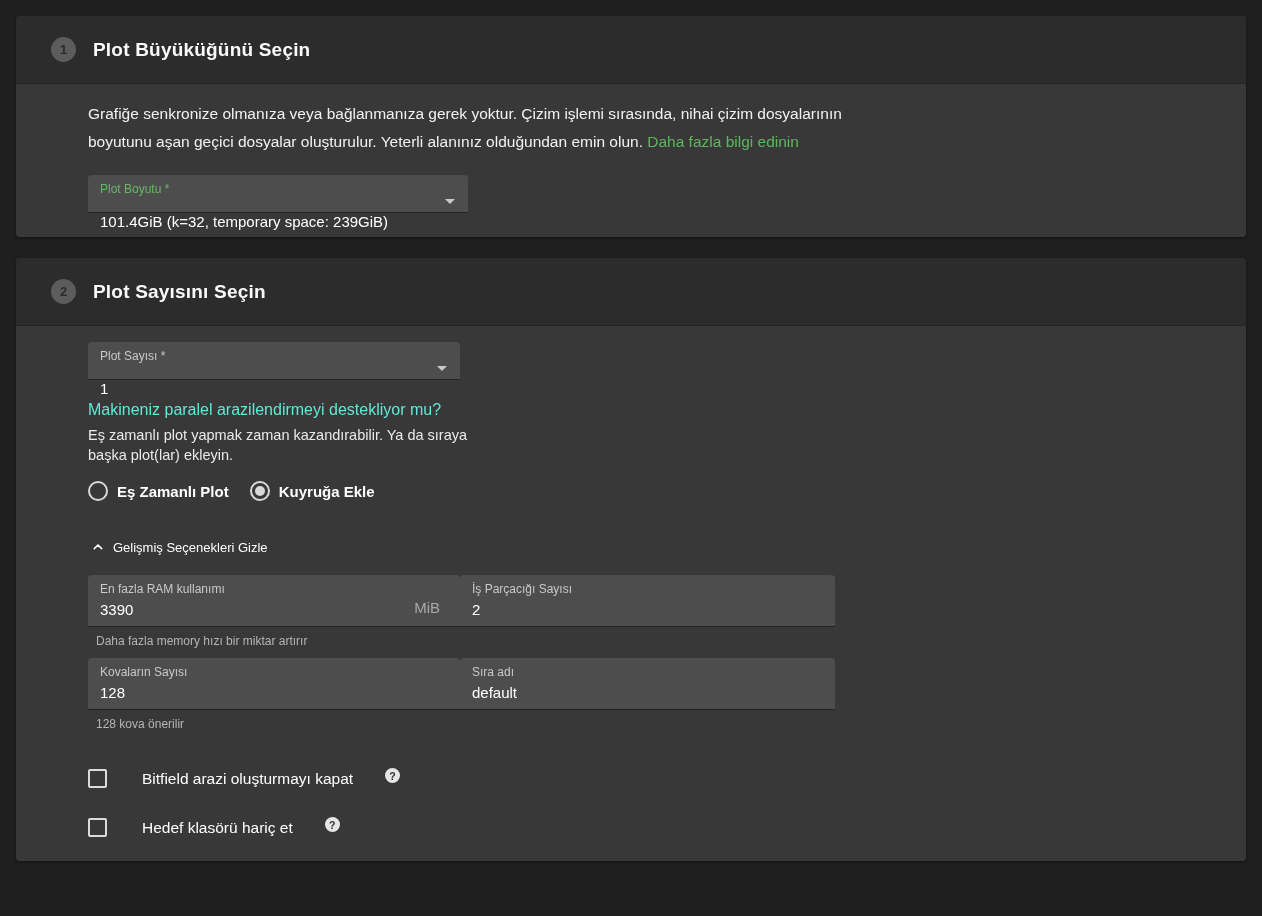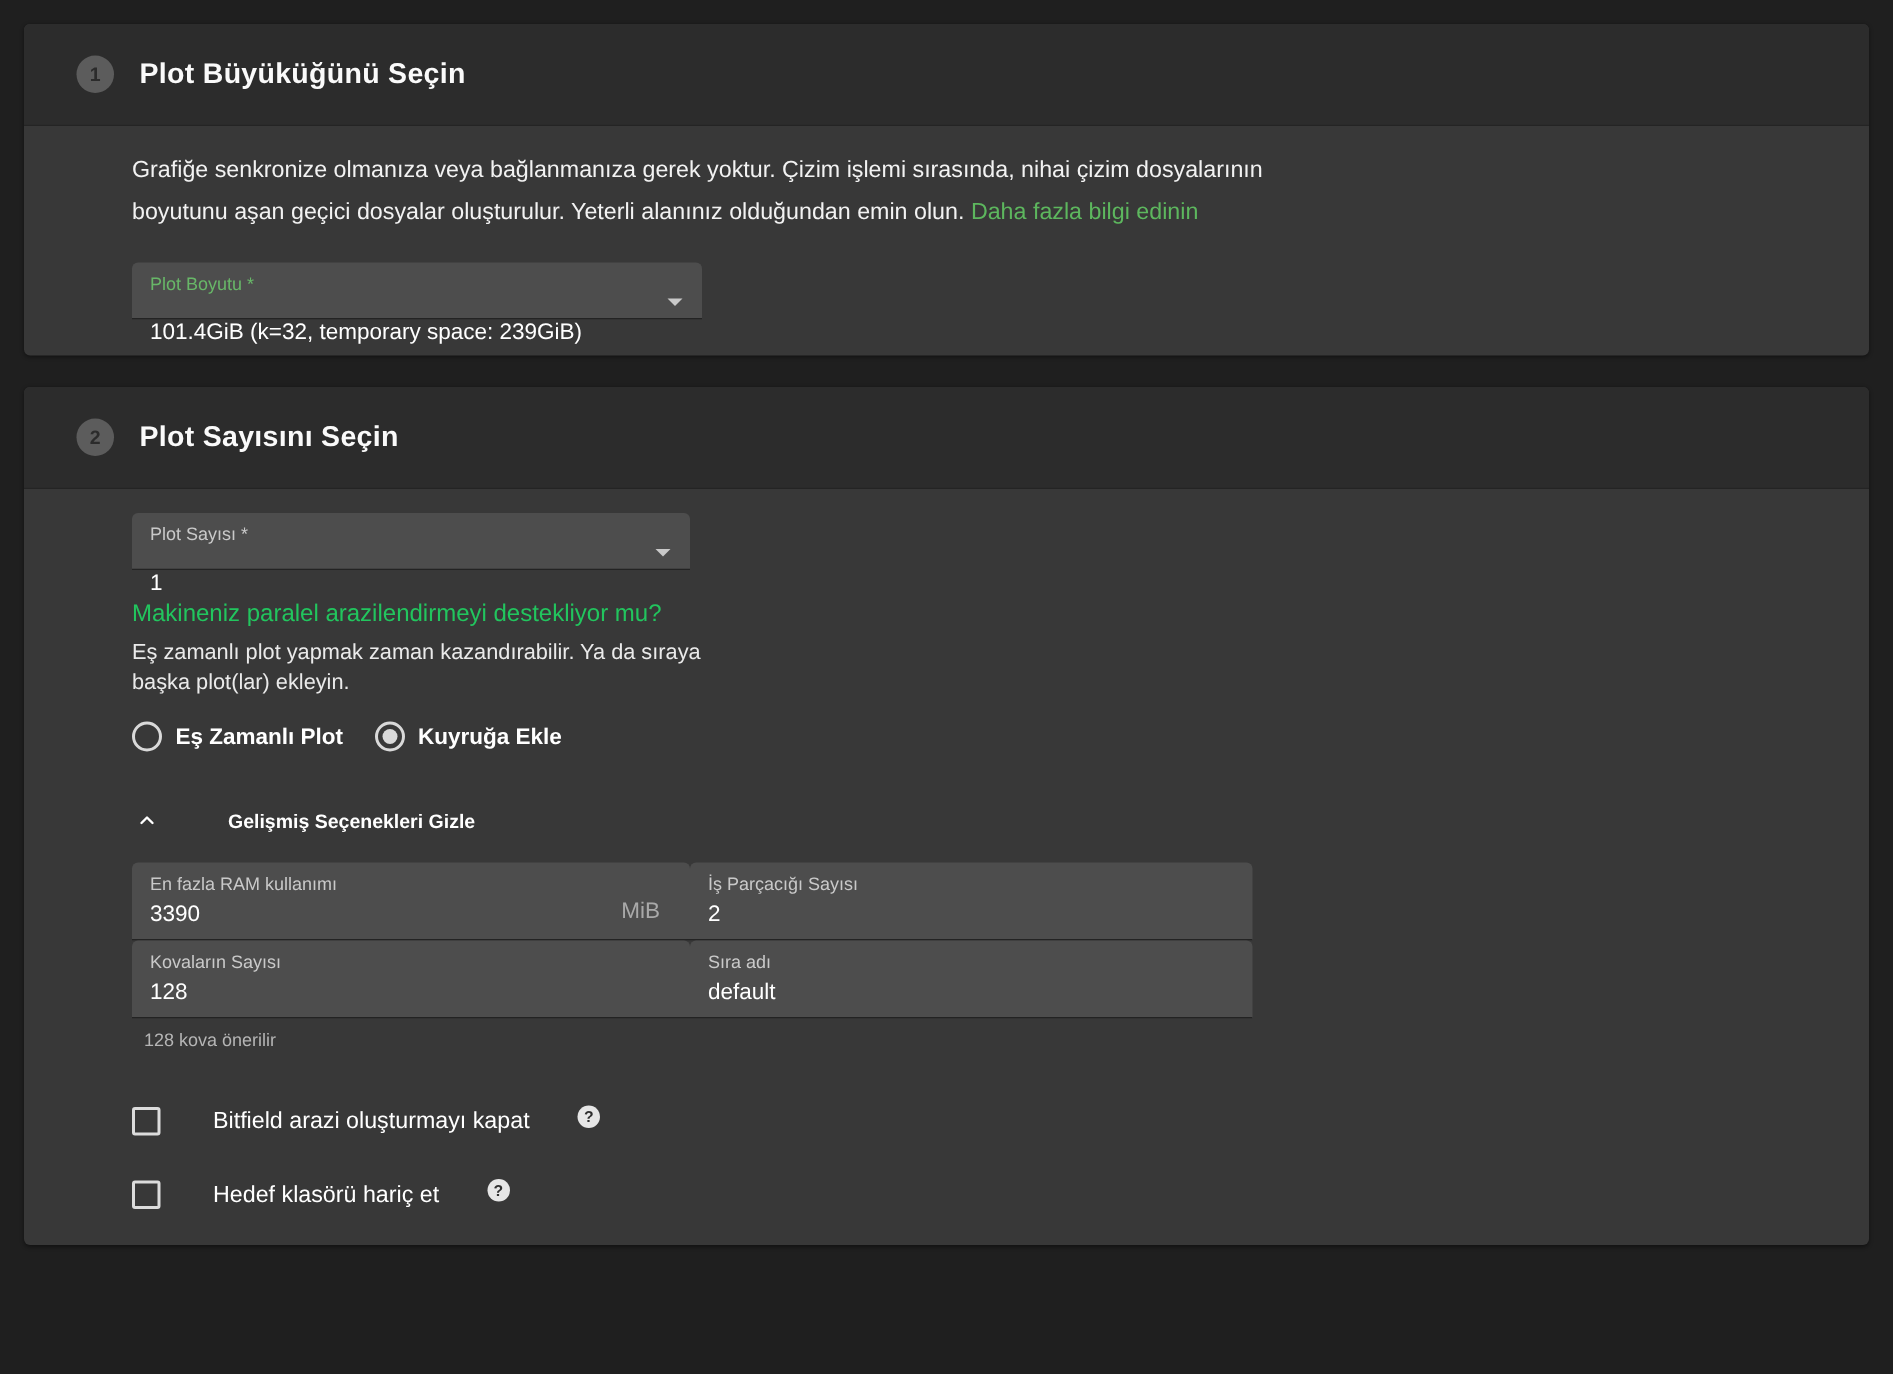--- a/index.html
+++ b/index.html
@@ -20,32 +20,32 @@
   .select-field { position:relative; width:380px; height:38px; background:#4d4d4d;
                   border-radius:4px 4px 0 0; border-bottom:1px solid #232323;
                   padding:7px 30px 0 12px; margin-top:19px; cursor:pointer; }
   .select-field.narrow { width:372px; margin-top:0; }
   .field-label { display:block; font-size:12px; color:#c9c9c9; line-height:15px; white-space:nowrap; }
   .field-label.green { color:#68b768; }
   .field-value { display:block; font-size:15px; color:#fff; margin-top:16px; white-space:nowrap; }
   .caret { position:absolute; right:13px; top:24px; width:0; height:0;
            border-left:5px solid transparent; border-right:5px solid transparent; border-top:5px solid #c9c9c9; }
 
-  .question { font-size:16px; color:#22c55e; margin-top:18px; line-height:24px; }
+  .question { font-size:16px; color:#5eead4; margin-top:18px; line-height:24px; }
   .hint { font-size:14.5px; color:#eaeaea; line-height:20px; width:382px; margin-top:3px; }
 
   .radio-row { display:flex; align-items:center; gap:21px; margin-top:16px; }
   .radio-option { display:flex; align-items:center; cursor:pointer; }
   .radio-circle { width:20px; height:20px; border:2px solid #d9d9d9; border-radius:50%;
                   display:flex; align-items:center; justify-content:center; flex:0 0 auto; }
   .radio-dot { width:10px; height:10px; border-radius:50%; background:#d9d9d9; }
   .radio-label { font-size:15px; font-weight:bold; margin-left:9px; color:#fff; }
 
   .advanced-toggle { display:flex; align-items:center; background:none; border:none; color:#fff;
-                     font-size:13px; font-weight:bold; margin-top:38px; margin-left:2px; cursor:pointer; padding:0;gap:39px; }
+                     font-size:13px; font-weight:normal; margin-top:38px; margin-left:2px; cursor:pointer; padding:0; }
   .advanced-toggle svg { margin-right:7px; display:block; }
 
   .field-grid { display:grid; grid-template-columns:372px 375px; margin-top:20px; }
   .text-field { position:relative; height:52px; background:#4d4d4d; border-radius:4px 4px 0 0;
                 border-bottom:1px solid #232323; padding:7px 12px 0 12px; }
   .field-input { display:block; width:100%; background:transparent; border:none; outline:none;
                  color:#fff; font-size:15px; margin-top:4px; padding:0; }
   .text-field.with-suffix .field-input { width:calc(100% - 44px); }
   .suffix { position:absolute; right:20px; bottom:10px; font-size:15px; color:#a9a9a9; }
   .helper { font-size:12px; color:#b5b5b5; margin:7px 0 10px 8px; }
@@ -118,20 +118,21 @@
       </button>
 
       <div class="field-grid">
 
         <div class="field-cell">
           <div class="text-field with-suffix">
             <span class="field-label">En fazla RAM kullanımı</span>
             <input class="field-input" type="text" value="3390" style="">
             <span class="suffix">MiB</span>
           </div>
+          <p class="helper">Daha fazla memory hızı bir miktar artırır</p>
         </div>
 
         <div class="field-cell">
           <div class="text-field">
             <span class="field-label">İş Parçacığı Sayısı</span>
             <input class="field-input" type="text" value="2" style="">
           </div>
         </div>
 
         <div class="field-cell">

